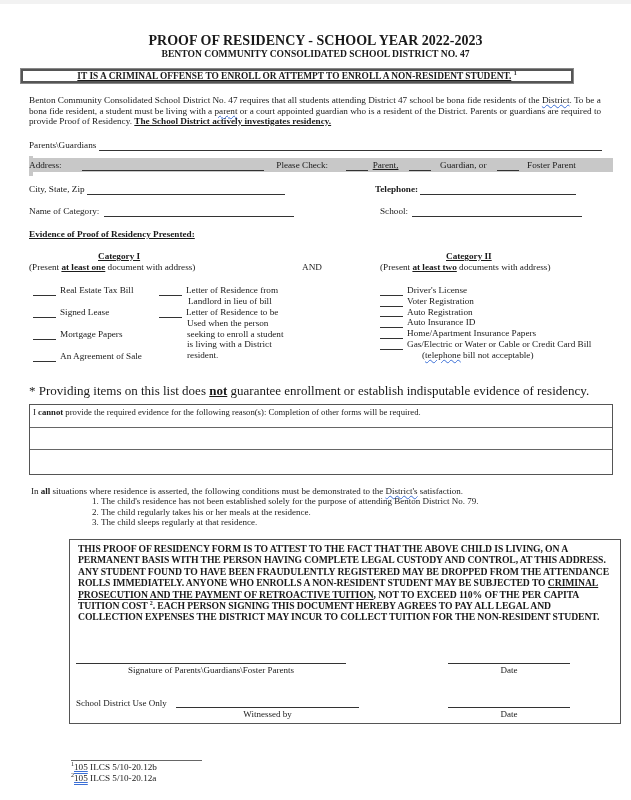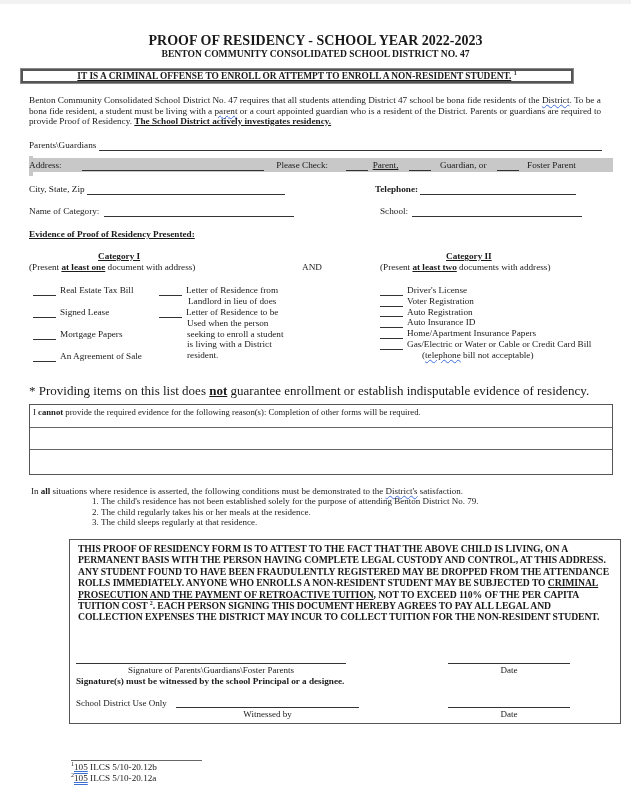--- a/index.html
+++ b/index.html
@@ -102,21 +102,21 @@
   <span>(Present </span><span class="bu">at least two</span><span> documents with address)</span>
 </div>
 
 <div class="abs item" style="left:33px; top:285px;"><span class="chk"></span><span>Real Estate Tax Bill</span></div>
 <div class="abs item" style="left:33px; top:307px;"><span class="chk"></span><span>Signed Lease</span></div>
 <div class="abs item" style="left:33px; top:329px;"><span class="chk"></span><span>Mortgage Papers</span></div>
 <div class="abs item" style="left:33px; top:351px;"><span class="chk"></span><span>An Agreement of Sale</span></div>
 
 <div class="abs item" style="left:159px; top:285px;">
   <span class="chk"></span><span>Letter of Residence from</span><br>
-  <span style="margin-left:29px;">Landlord in lieu of does</span>
+  <span style="margin-left:29px;">Landlord in lieu of bill</span>
 </div>
 <div class="abs item" style="left:159px; top:307px;">
   <span class="chk"></span><span>Letter of Residence to be</span><br>
   <span style="margin-left:28px;">Used when the person</span><br>
   <span style="margin-left:28px;">seeking to enroll a student</span><br>
   <span style="margin-left:28px;">is living with a District</span><br>
   <span style="margin-left:28px;">resident.</span>
 </div>
 
 <div class="abs" style="left:380px; top:285px;">
@@ -157,21 +157,20 @@
 <div class="abs attest">
   <div class="txt">
     <span>THIS PROOF OF RESIDENCY FORM IS TO ATTEST TO THE FACT THAT THE ABOVE CHILD IS LIVING, ON A PERMANENT BASIS WITH THE PERSON HAVING COMPLETE LEGAL CUSTODY AND CONTROL, AT THIS ADDRESS.  ANY STUDENT FOUND TO HAVE BEEN FRAUDULENTLY REGISTERED MAY BE DROPPED FROM THE ATTENDANCE ROLLS IMMEDIATELY.  ANYONE WHO ENROLLS A NON-RESIDENT STUDENT MAY BE SUBJECTED TO </span><span class="u">CRIMINAL PROSECUTION AND THE PAYMENT OF RETROACTIVE TUITION</span><span>, NOT TO EXCEED 110% OF THE PER CAPITA TUITION COST</span> <sup class="fn">2</sup><span>.  EACH PERSON SIGNING THIS DOCUMENT HEREBY AGREES TO PAY ALL LEGAL AND COLLECTION EXPENSES THE DISTRICT MAY INCUR TO COLLECT TUITION FOR THE NON-RESIDENT STUDENT.</span>
   </div>
 
   <div class="sigline" style="left:6px; top:123px; width:270px;"></div>
   <div class="abs small" style="left:6px; top:125px; width:270px; text-align:center;">Signature of Parents\Guardians\Foster Parents</div>
   <div class="sigline" style="left:378px; top:123px; width:122px;"></div>
   <div class="abs small" style="left:378px; top:125px; width:122px; text-align:center;">Date</div>
 
-  <div class="abs" style="left:6px; top:136px; font-weight:bold; font-size:9.2px;">Signature(s) must be witnessed by the school Principal or a designee.</div>
 
   <div class="abs small" style="left:6px; top:158px;">School District Use Only</div>
   <div class="sigline" style="left:106px; top:167px; width:183px;"></div>
   <div class="abs small" style="left:106px; top:169px; width:183px; text-align:center;">Witnessed by</div>
   <div class="sigline" style="left:378px; top:167px; width:122px;"></div>
   <div class="abs small" style="left:378px; top:169px; width:122px; text-align:center;">Date</div>
 </div>
 
 <div class="abs fnrule"></div>
 <div class="abs fnline" style="top:762px;">

